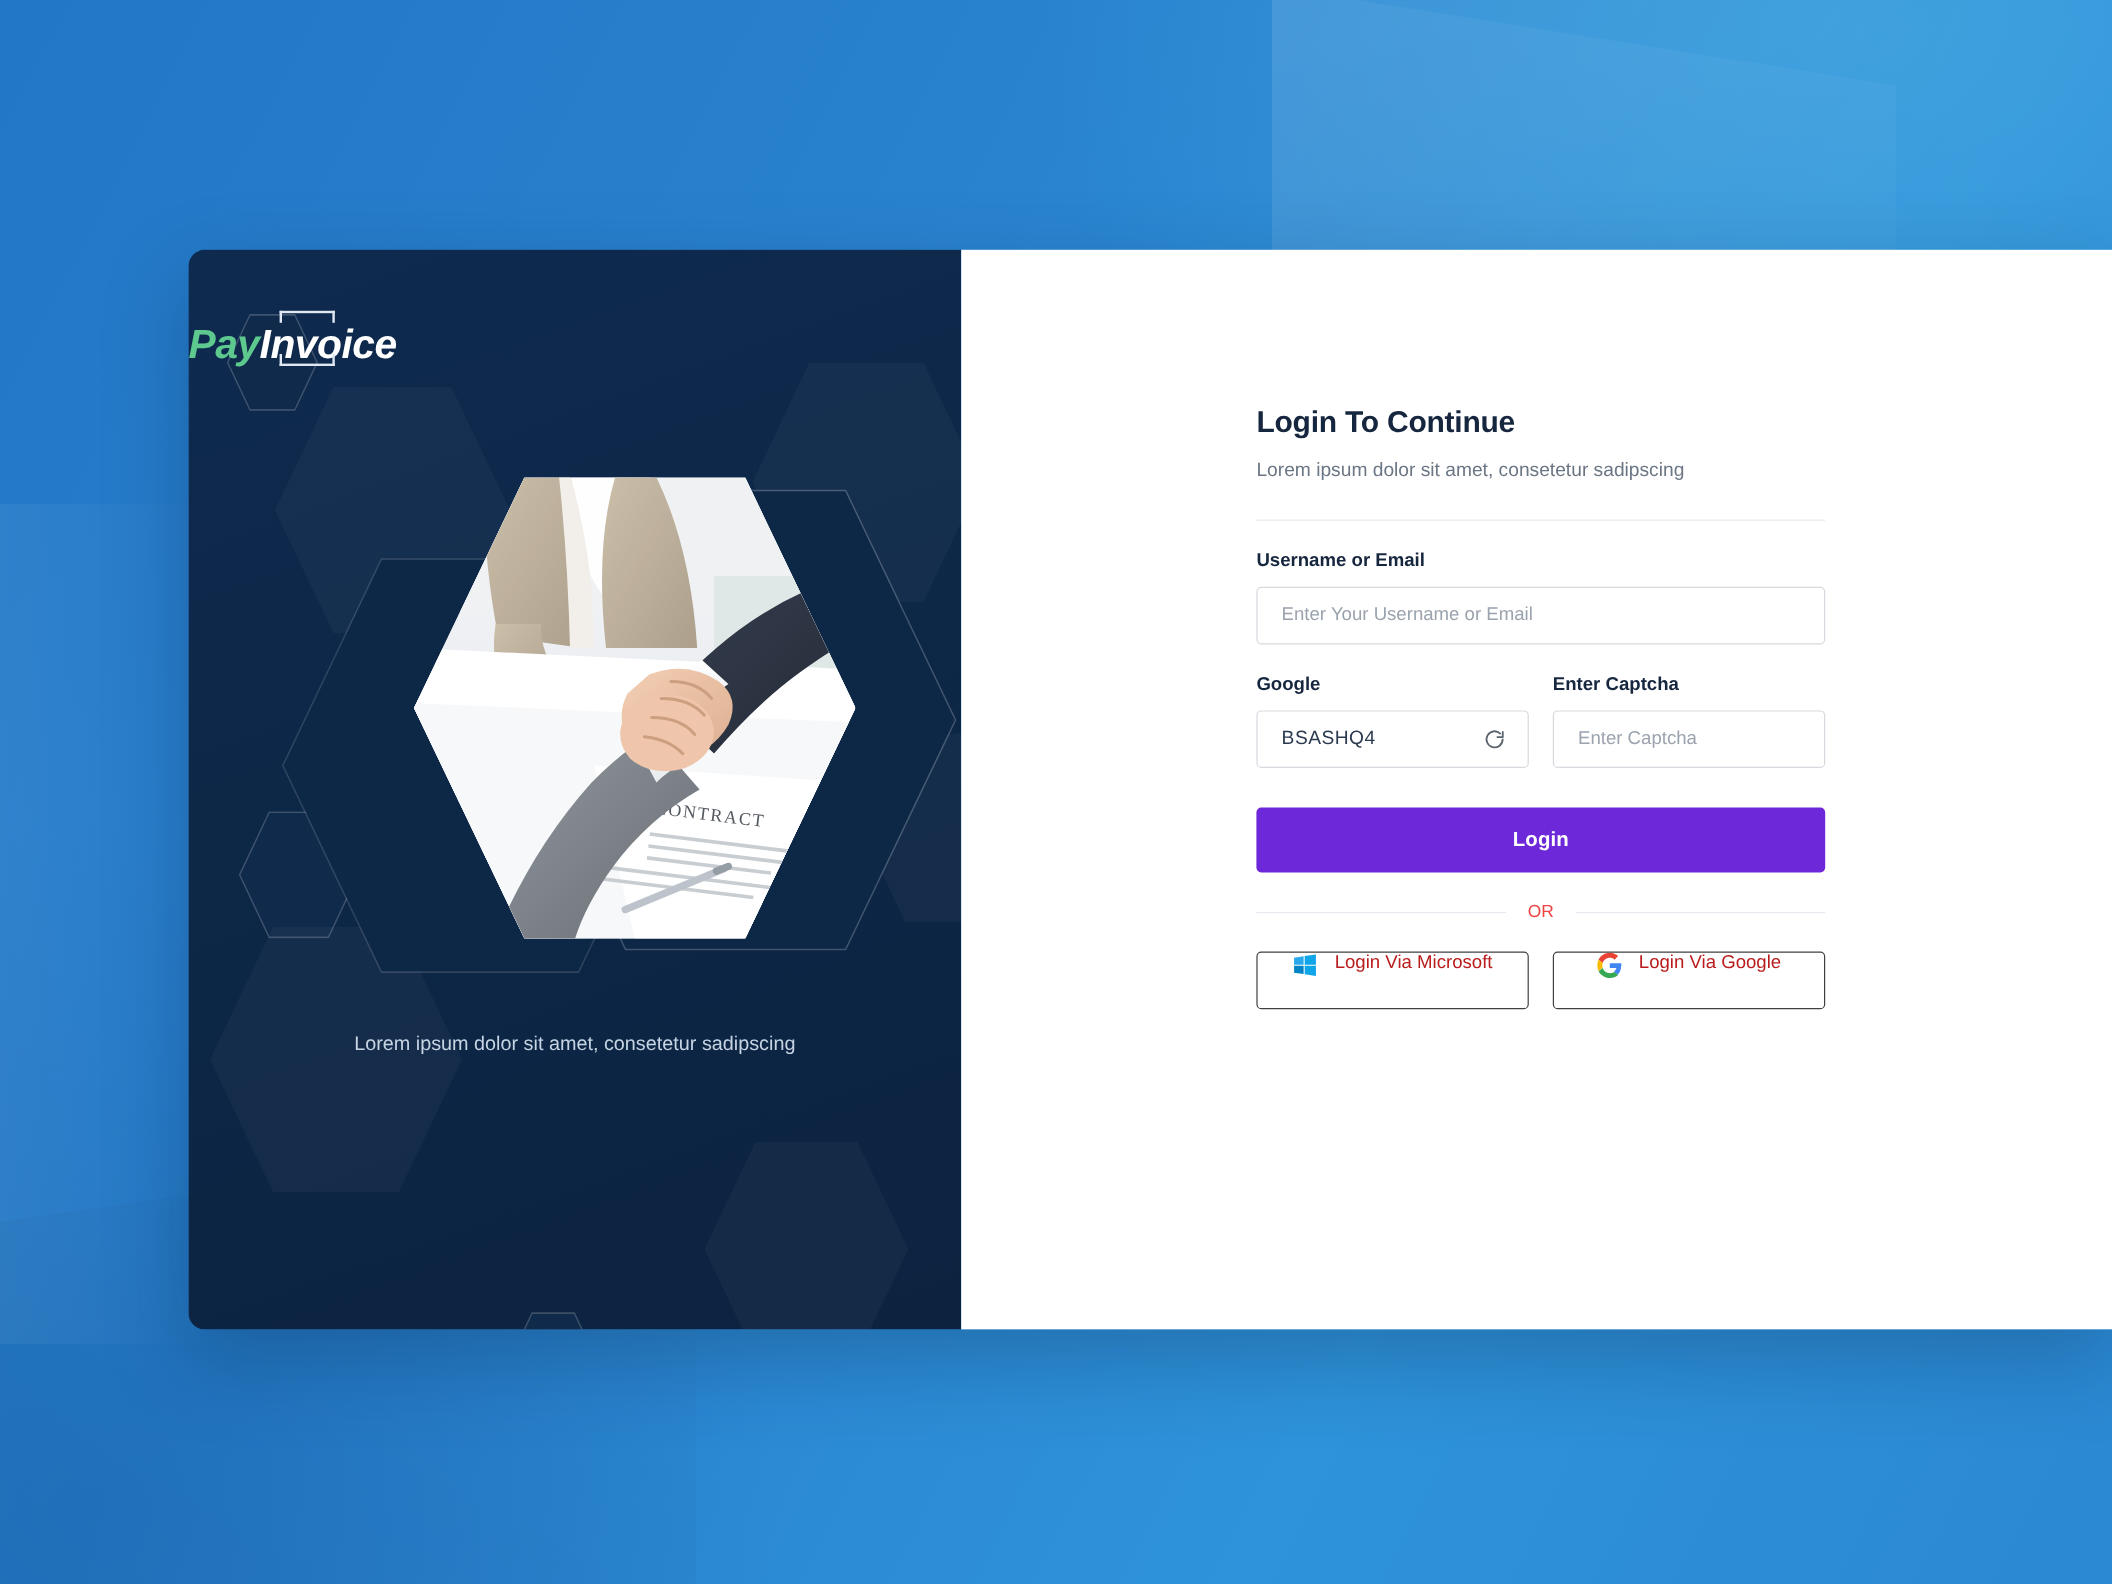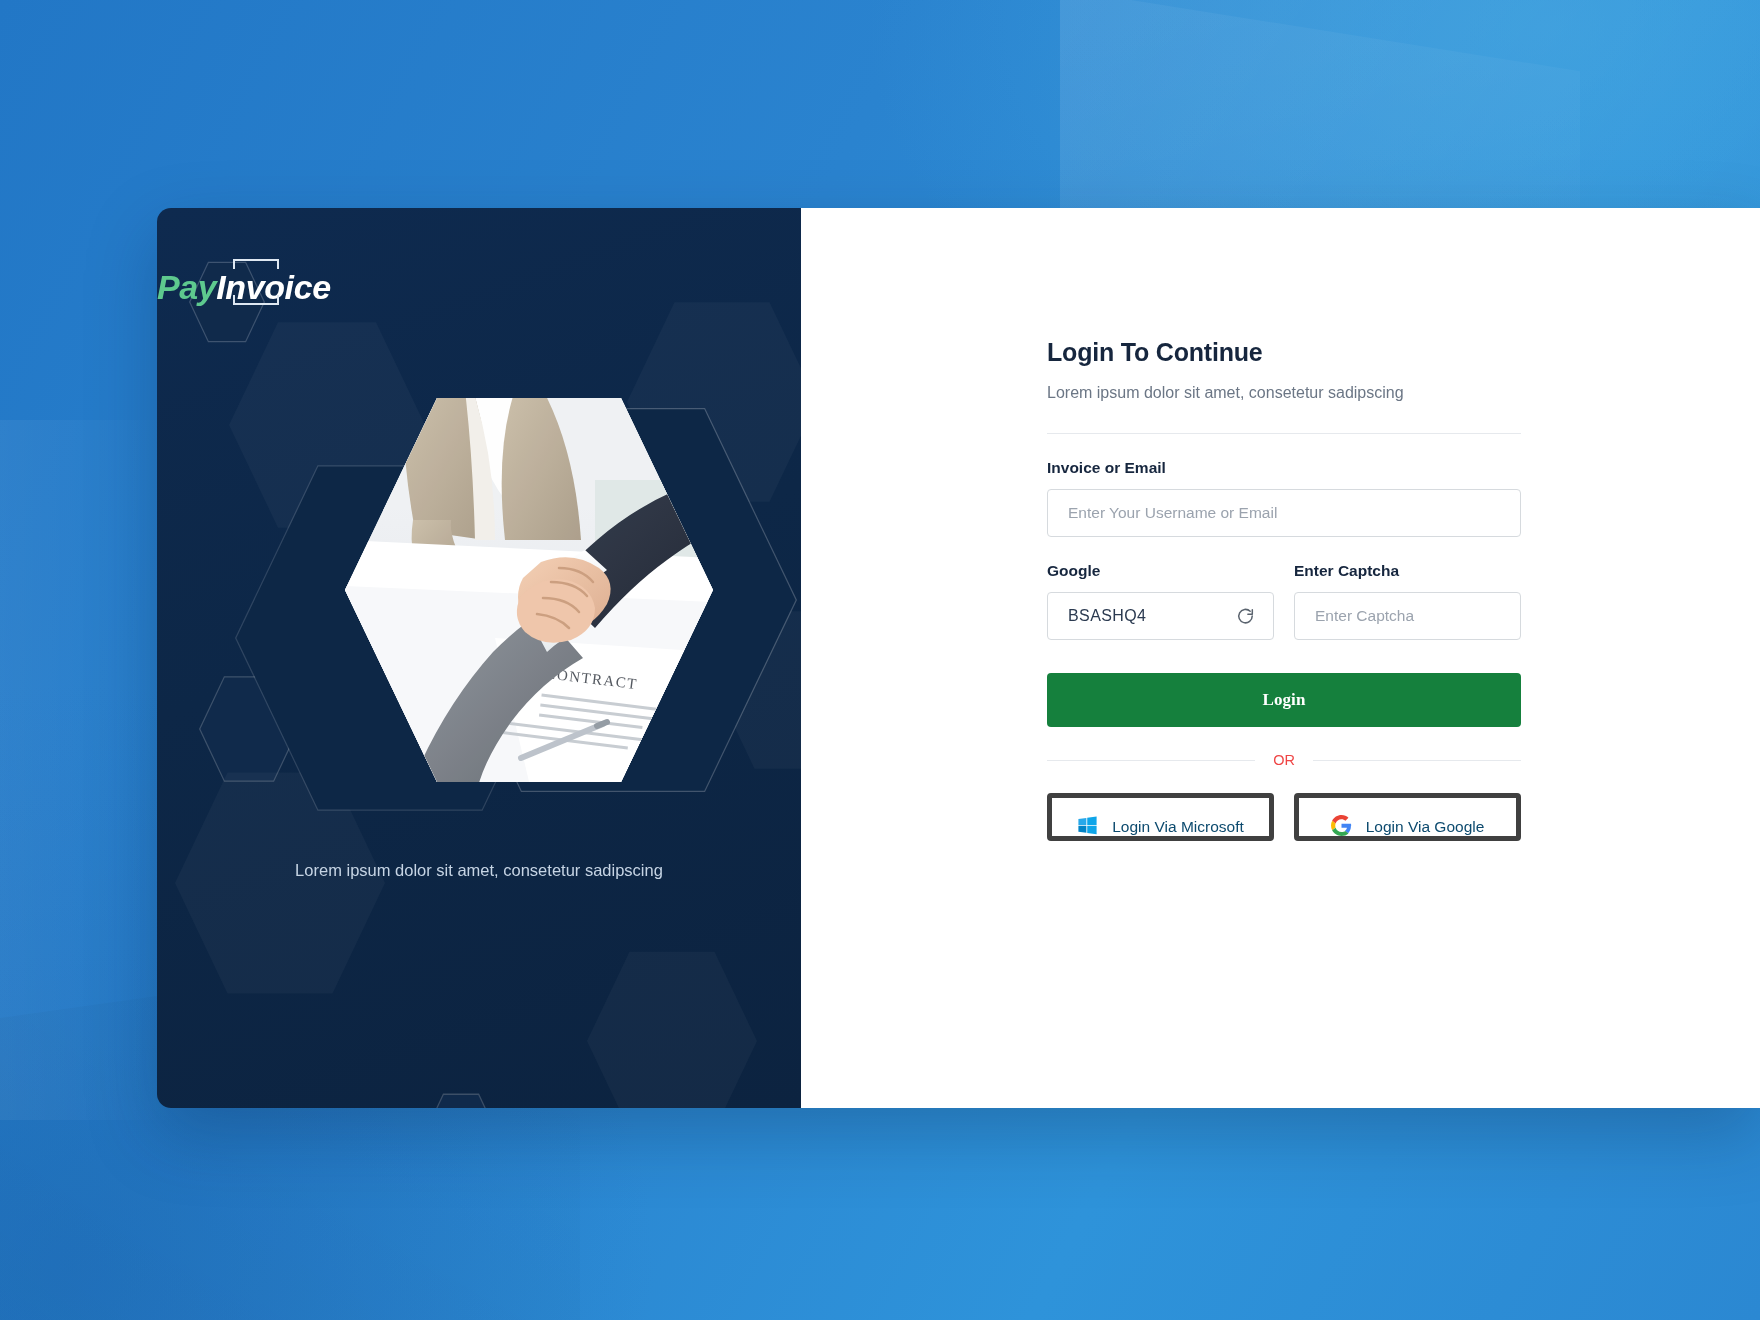--- a/index.html
+++ b/index.html
@@ -214,44 +214,44 @@
     font-size: 16px; color: #2b3a50; letter-spacing: 0.4px; font-weight: 400;
   }
   .refresh-btn {
     width: 24px; height: 24px; cursor: pointer;
     display: flex; align-items: center; justify-content: center;
   }
 
   .login-btn {
     margin-top: 33px;
     width: 100%; height: 54px;
-    background: #15803d;
+    background: #6d28d9;
     border: none; border-radius: 4px;
     color: #fff; font-size: 17px; font-weight: 700;
-    font-family: Liberation Serif, serif;
+    font-family: Liberation Sans, sans-serif;
     cursor: pointer;
     letter-spacing: 0.1px;
   }
 
   .or-row {
     margin-top: 25px;
     display: flex; align-items: center; gap: 18px;
   }
   .or-row .rule { flex: 1 1 auto; height: 1px; background: #e6e9ed; }
   .or-row .or-text { font-size: 14.5px; color: #ef4444; font-weight: 400; }
 
   .social-row { display: flex; gap: 20px; margin-top: 25px; }
   .social-btn {
     flex: 1 1 0;
     height: 48px;
-    border: 5px solid #404040; border-radius: 4px;
+    border: 1px solid #404040; border-radius: 4px;
     background: #fff;
-    display: flex; align-items: flex-end; justify-content: center; gap: 14px;
+    display: flex; align-items: flex-start; justify-content: center; gap: 14px;
     cursor: pointer;
-    font-size: 15.5px; color: #0c4a6e;
+    font-size: 15.5px; color: #b91c1c;
     font-family: "Liberation Sans", sans-serif;
   }
   .social-btn svg { display: block; }
 </style>
 </head>
 <body>
 
 <div class="bg-facet facet-a"></div>
 <div class="bg-facet facet-b"></div>
 <div class="bg-facet facet-c"></div>
@@ -399,21 +399,21 @@
 
   <div class="right-panel">
     <div class="form">
 
       <h2>Login To Continue</h2>
       <div class="sub">Lorem ipsum dolor sit amet, consetetur sadipscing</div>
       <div class="divider-line"></div>
 
       <div class="field">
         <div class="label-row">
-          <span class="label">Invoice or Email</span>
+          <span class="label">Username or Email</span>
         </div>
         <input class="input" type="text" placeholder="Enter Your Username or Email" style="">
       </div>
 
 
       <div class="captcha-row">
         <div class="captcha-col">
           <span class="label">Google</span>
           <div class="captcha-box">
             <span class="captcha-text">BSASHQ4</span>

